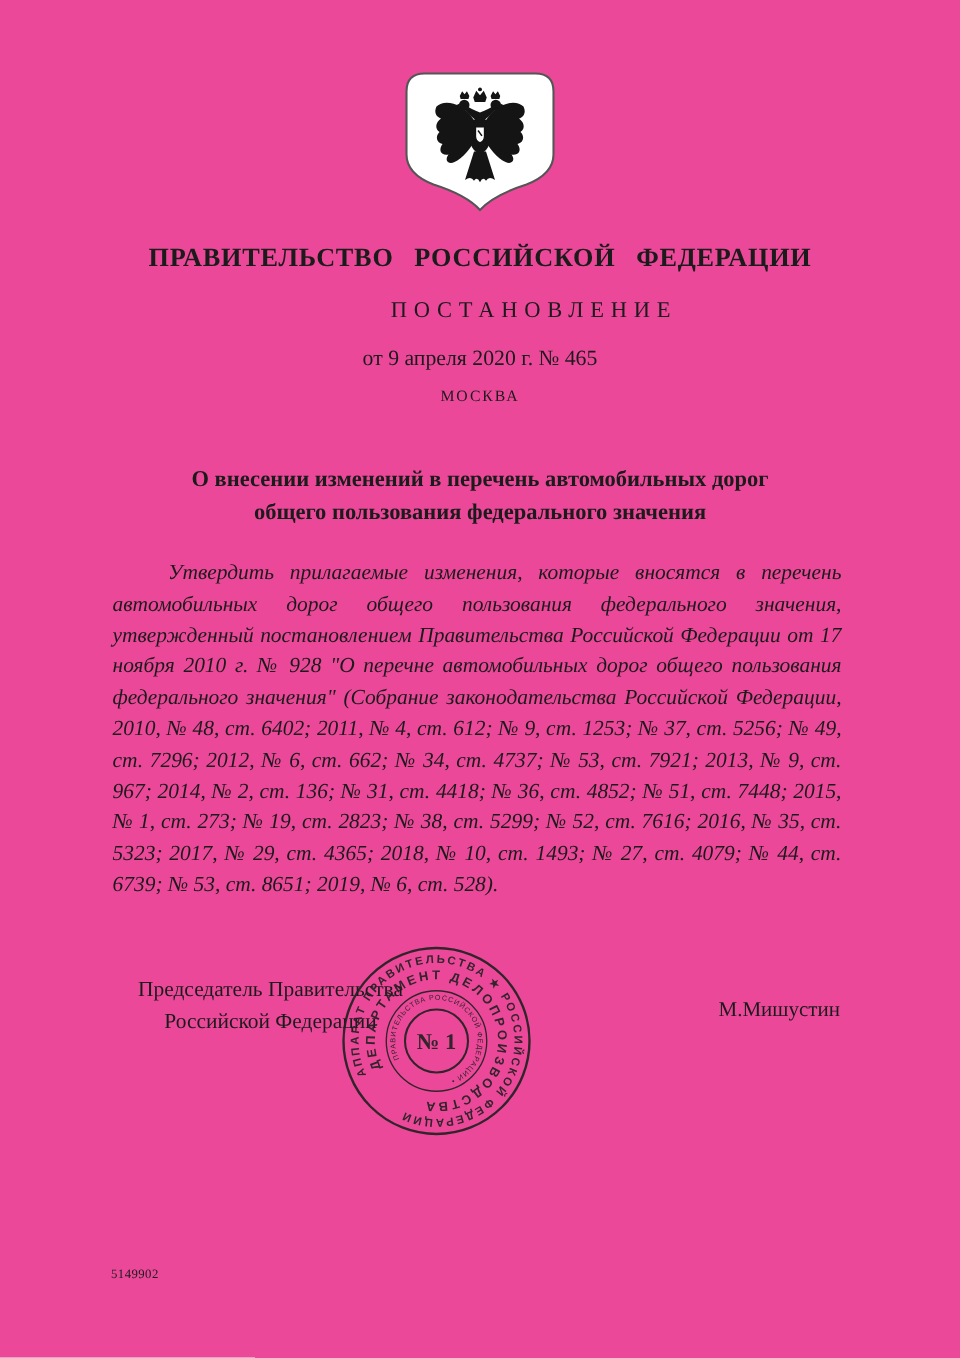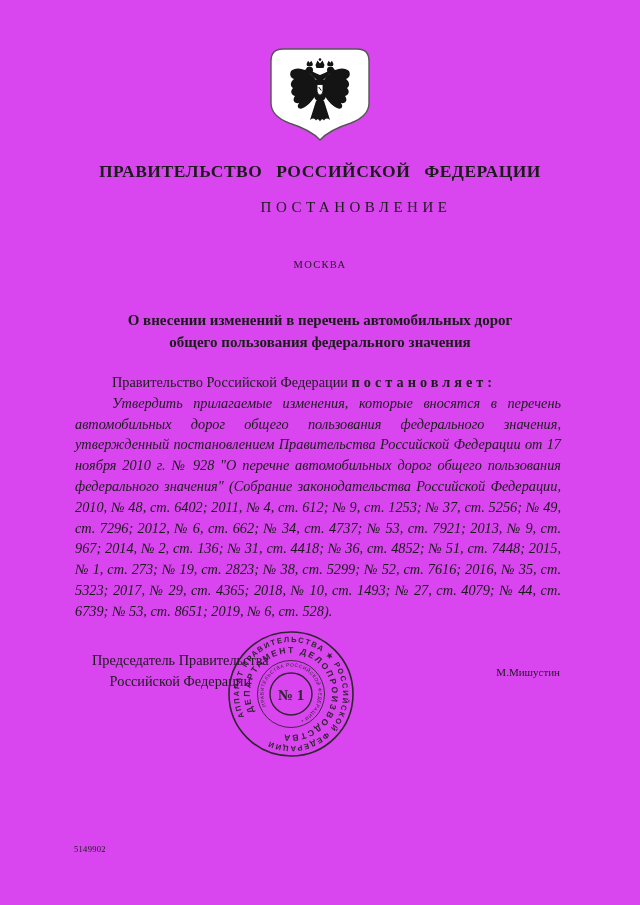--- a/index.html
+++ b/index.html
@@ -1,20 +1,20 @@
 <!DOCTYPE html>
 <html><head>
 <meta charset="utf-8">
 <style>
   html,body{margin:0;padding:0;background:#e8e8e8;}
   .page{
     position:relative;
     width:640px;height:905px;
     margin:0 auto;
-    background:#d946ef;
+    background:#ec4899;
     font-family:"Liberation Serif","DejaVu Serif",serif;
     color:#1b1b1b;
     overflow:hidden;
   }
   .centered{position:absolute;left:0;width:640px;text-align:center;}
   .arms{position:absolute;left:268px;top:47px;width:104px;height:96px;}
   .org-name{top:161px;font-size:17.5px;font-weight:bold;letter-spacing:.5px;word-spacing:9px;}
   .doc-type{top:199px;font-size:15px;letter-spacing:4.5px;margin-left:36px;}
   .date-line{top:231px;font-size:14.5px;}
   .city{top:259px;font-size:10.5px;letter-spacing:1.3px;}
@@ -24,21 +24,21 @@
     font-size:14.3px;line-height:20.8px;
   }
   .body-text p{margin:0;text-indent:37px;}
   .p2{text-align:justify;font-style:italic;}
   .verb{font-weight:bold;letter-spacing:4px;}
   .sig-left{
     position:absolute;left:92px;top:650px;
     font-size:14.3px;line-height:20.5px;text-align:center;
   }
   .sig-name{
-    position:absolute;right:80px;top:666px;font-size:11px;
+    position:absolute;right:80px;top:666px;font-size:14px;
   }
   .stamp{position:absolute;left:221px;top:624px;width:140px;height:140px;opacity:.92;}
   .serial{position:absolute;left:74px;top:844px;font-size:8.5px;letter-spacing:.3px;}
 </style>
 </head>
 <body>
 
 <div class="page">
 
   <div class="arms">
@@ -72,29 +72,29 @@
         <rect x="45" y="41.5" width="8" height="1.7" transform="rotate(28 45 41.5)"></rect>
 
         <path d="M29,26.5 h6 v6.5 q0,3 -3,4.2 q-3,-1.2 -3,-4.2 z" fill="#ffffff" stroke="#141414" stroke-width="0.9"></path>
         <path d="M30.7,29 l2.6,3.6" stroke="#141414" stroke-width="1"></path>
       </g>
     </svg>
   </div>
 
   <div class="centered org-name">ПРАВИТЕЛЬСТВО РОССИЙСКОЙ ФЕДЕРАЦИИ</div>
   <div class="centered doc-type">ПОСТАНОВЛЕНИЕ</div>
+  <div class="centered date-line">от 9 апреля 2020 г.  №  465</div>
   <div class="centered city">МОСКВА</div>
 
   <div class="centered doc-title">
     <div>О внесении изменений в перечень автомобильных дорог</div>
     <div>общего пользования федерального значения</div>
   </div>
 
   <div class="body-text">
-    <p class="p1"><span>Правительство Российской Федерации </span><span class="verb">постановляет:</span></p>
     <p class="p2">Утвердить прилагаемые изменения, которые вносятся в перечень автомобильных дорог общего пользования федерального значения, утвержденный постановлением Правительства Российской Федерации от 17 ноября 2010 г. № 928 "О перечне автомобильных дорог общего пользования федерального значения" (Собрание законодательства Российской Федерации, 2010, № 48, ст. 6402; 2011, № 4, ст. 612; № 9, ст. 1253; № 37, ст. 5256; № 49, ст. 7296; 2012, № 6, ст. 662; № 34, ст. 4737; № 53, ст. 7921; 2013, № 9, ст. 967; 2014, № 2, ст. 136; № 31, ст. 4418; № 36, ст. 4852; № 51, ст. 7448; 2015, № 1, ст. 273; № 19, ст. 2823; № 38, ст. 5299; № 52, ст. 7616; 2016, № 35, ст. 5323; 2017, № 29, ст. 4365; 2018, № 10, ст. 1493; № 27, ст. 4079; № 44, ст. 6739; № 53, ст. 8651; 2019, № 6, ст. 528).</p>
   </div>
 
   <div class="sig-left">
     <div>Председатель Правительства</div>
     <div>Российской Федерации</div>
   </div>
   <div class="sig-name">М.Мишустин</div>
 
   <svg class="stamp" viewBox="0 0 140 140" aria-hidden="true">

